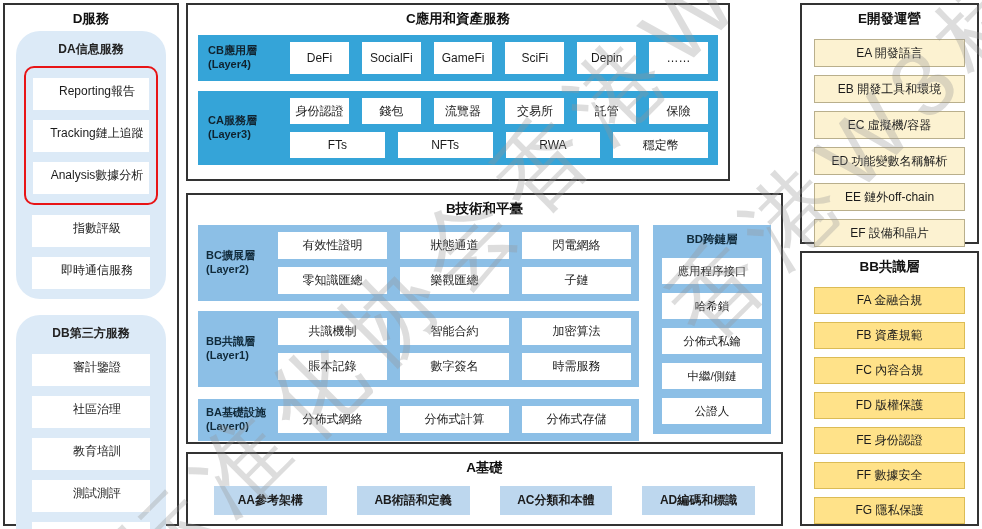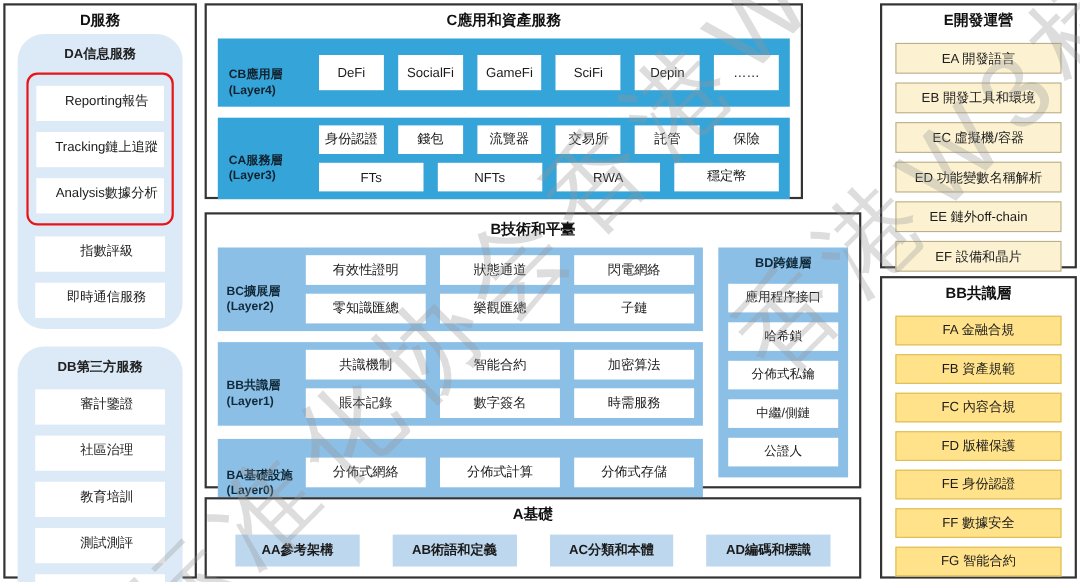--- a/index.html
+++ b/index.html
@@ -15,21 +15,21 @@
   .panel-title{text-align:center;font-weight:bold;font-size:13.5px;padding:5px 0 3px;color:#111;}
   
   .subpanel{background:#DCEAF7;margin:0 11px;padding:6px 0 10px;border-radius:24px;}
   .group-label{text-align:center;font-size:12px;font-weight:600;color:#222;padding:4px 0 2px;}
   .d-item{background:#fff;margin:10px 16px 0;height:32px;line-height:26px;text-align:center;font-size:12px;padding-left:12px;}
   .red-frame{border:2.5px solid #E81416;border-radius:10px;margin:6px 8px 0;padding:0 0 9px;}
   .red-frame .d-item{margin:10px 7px 0;}
   .spacer16{height:16px;}
   
   .band{background:#35A4D8;margin:4px 10px 0;padding:7px 10px;display:flex;align-items:center;box-sizing:border-box;}
-  .band-label{width:82px;flex:none;font-size:11px;font-weight:600;color:#10222E;line-height:1.25;margin-top:20px;}
+  .band-label{width:82px;flex:none;font-size:11px;font-weight:600;color:#10222E;line-height:1.25;}
   .band-boxes{flex:1;display:flex;gap:13px;}
   .wbox{flex:1;background:#fff;display:flex;align-items:center;justify-content:center;
         font-size:12px;height:32px;text-align:left;}
   .band-rows{flex:1;display:flex;flex-direction:column;gap:8px;}
   .band-rows .wbox{height:26px;}
   
   .b-body{display:flex;margin:4px 10px 0;align-items:flex-start;}
   .b-left{flex:1;}
   .bband{background:#8CBFE6;display:flex;align-items:center;padding:7px 8px;box-sizing:border-box;}
   .bband .band-label{width:72px;color:#102A3A;}
@@ -206,19 +206,19 @@
   </div>
 
   <div class="panel" id="panel-f">
     <div class="panel-title">BB共識層</div>
     <div class="fbox">FA 金融合規</div>
     <div class="fbox">FB 資產規範</div>
     <div class="fbox">FC 內容合規</div>
     <div class="fbox">FD 版權保護</div>
     <div class="fbox">FE 身份認證</div>
     <div class="fbox">FF 數據安全</div>
-    <div class="fbox">FG 智能合約</div>
+    <div class="fbox">FG 隱私保護</div>
   </div>
 
   <div class="wm" id="wm1">标准化协会香港Web3</div>
   <div class="wm" id="wm2">香港W3标准化协会</div>
 
 </div>
 
 </body></html>

